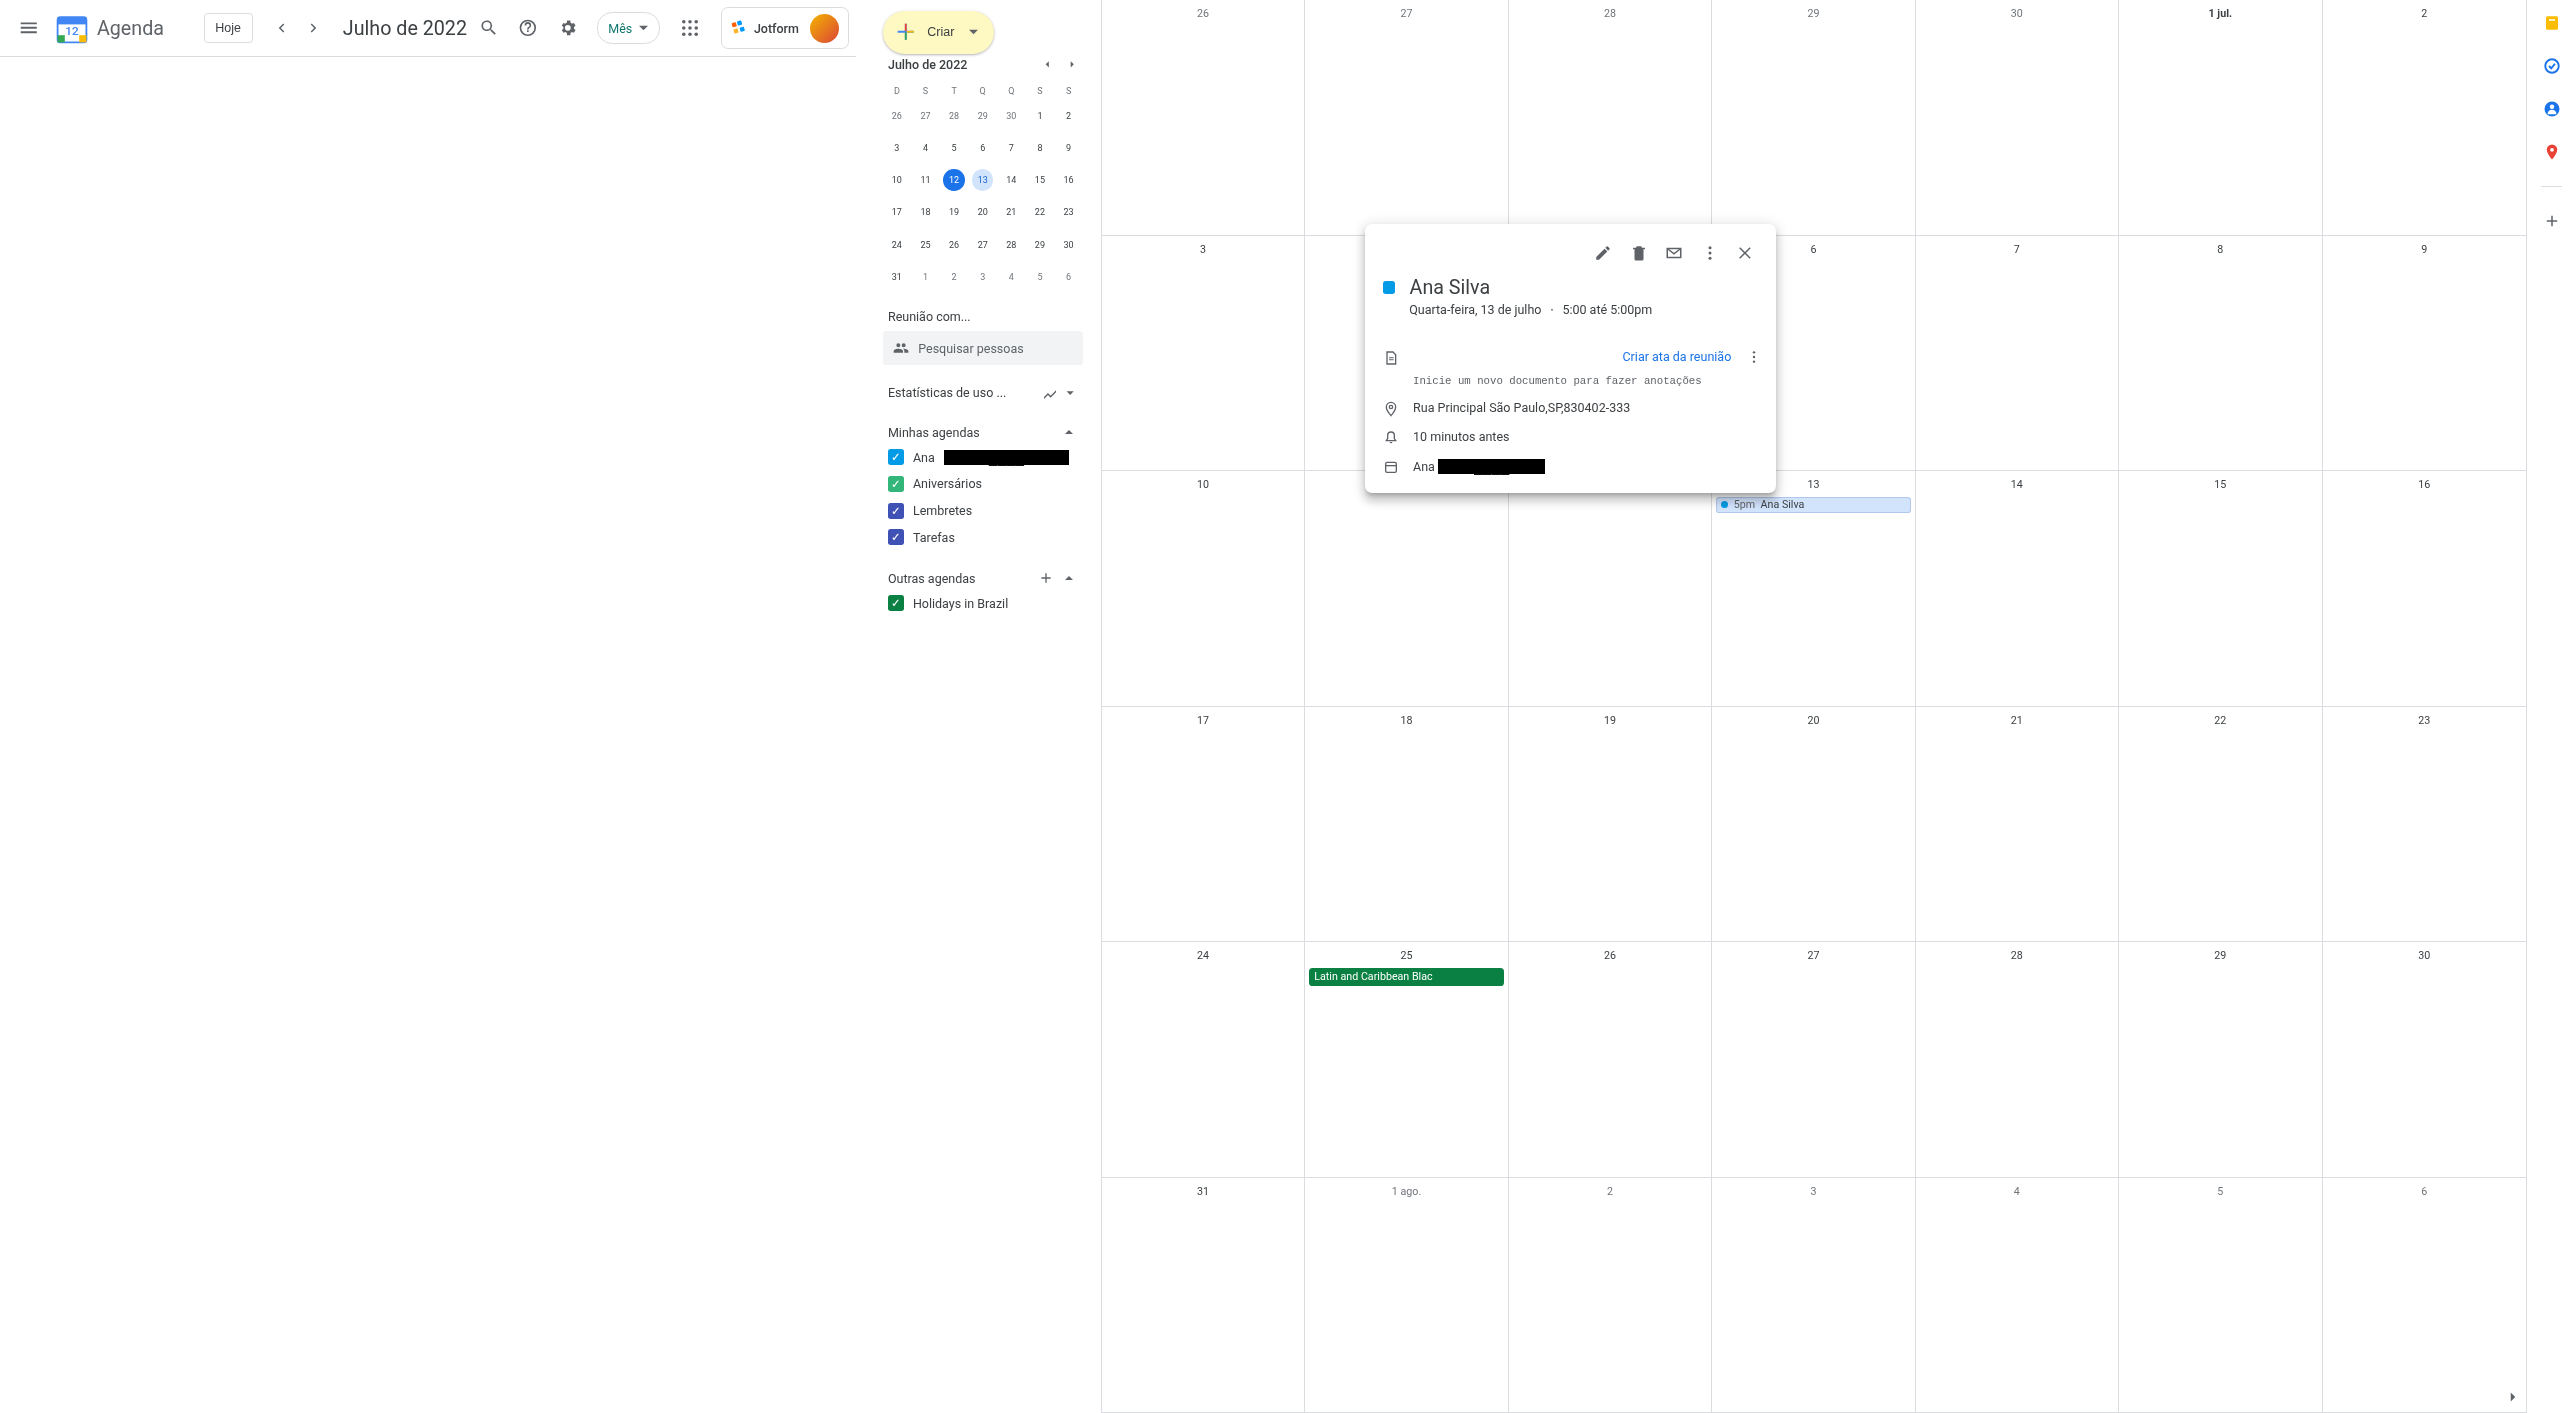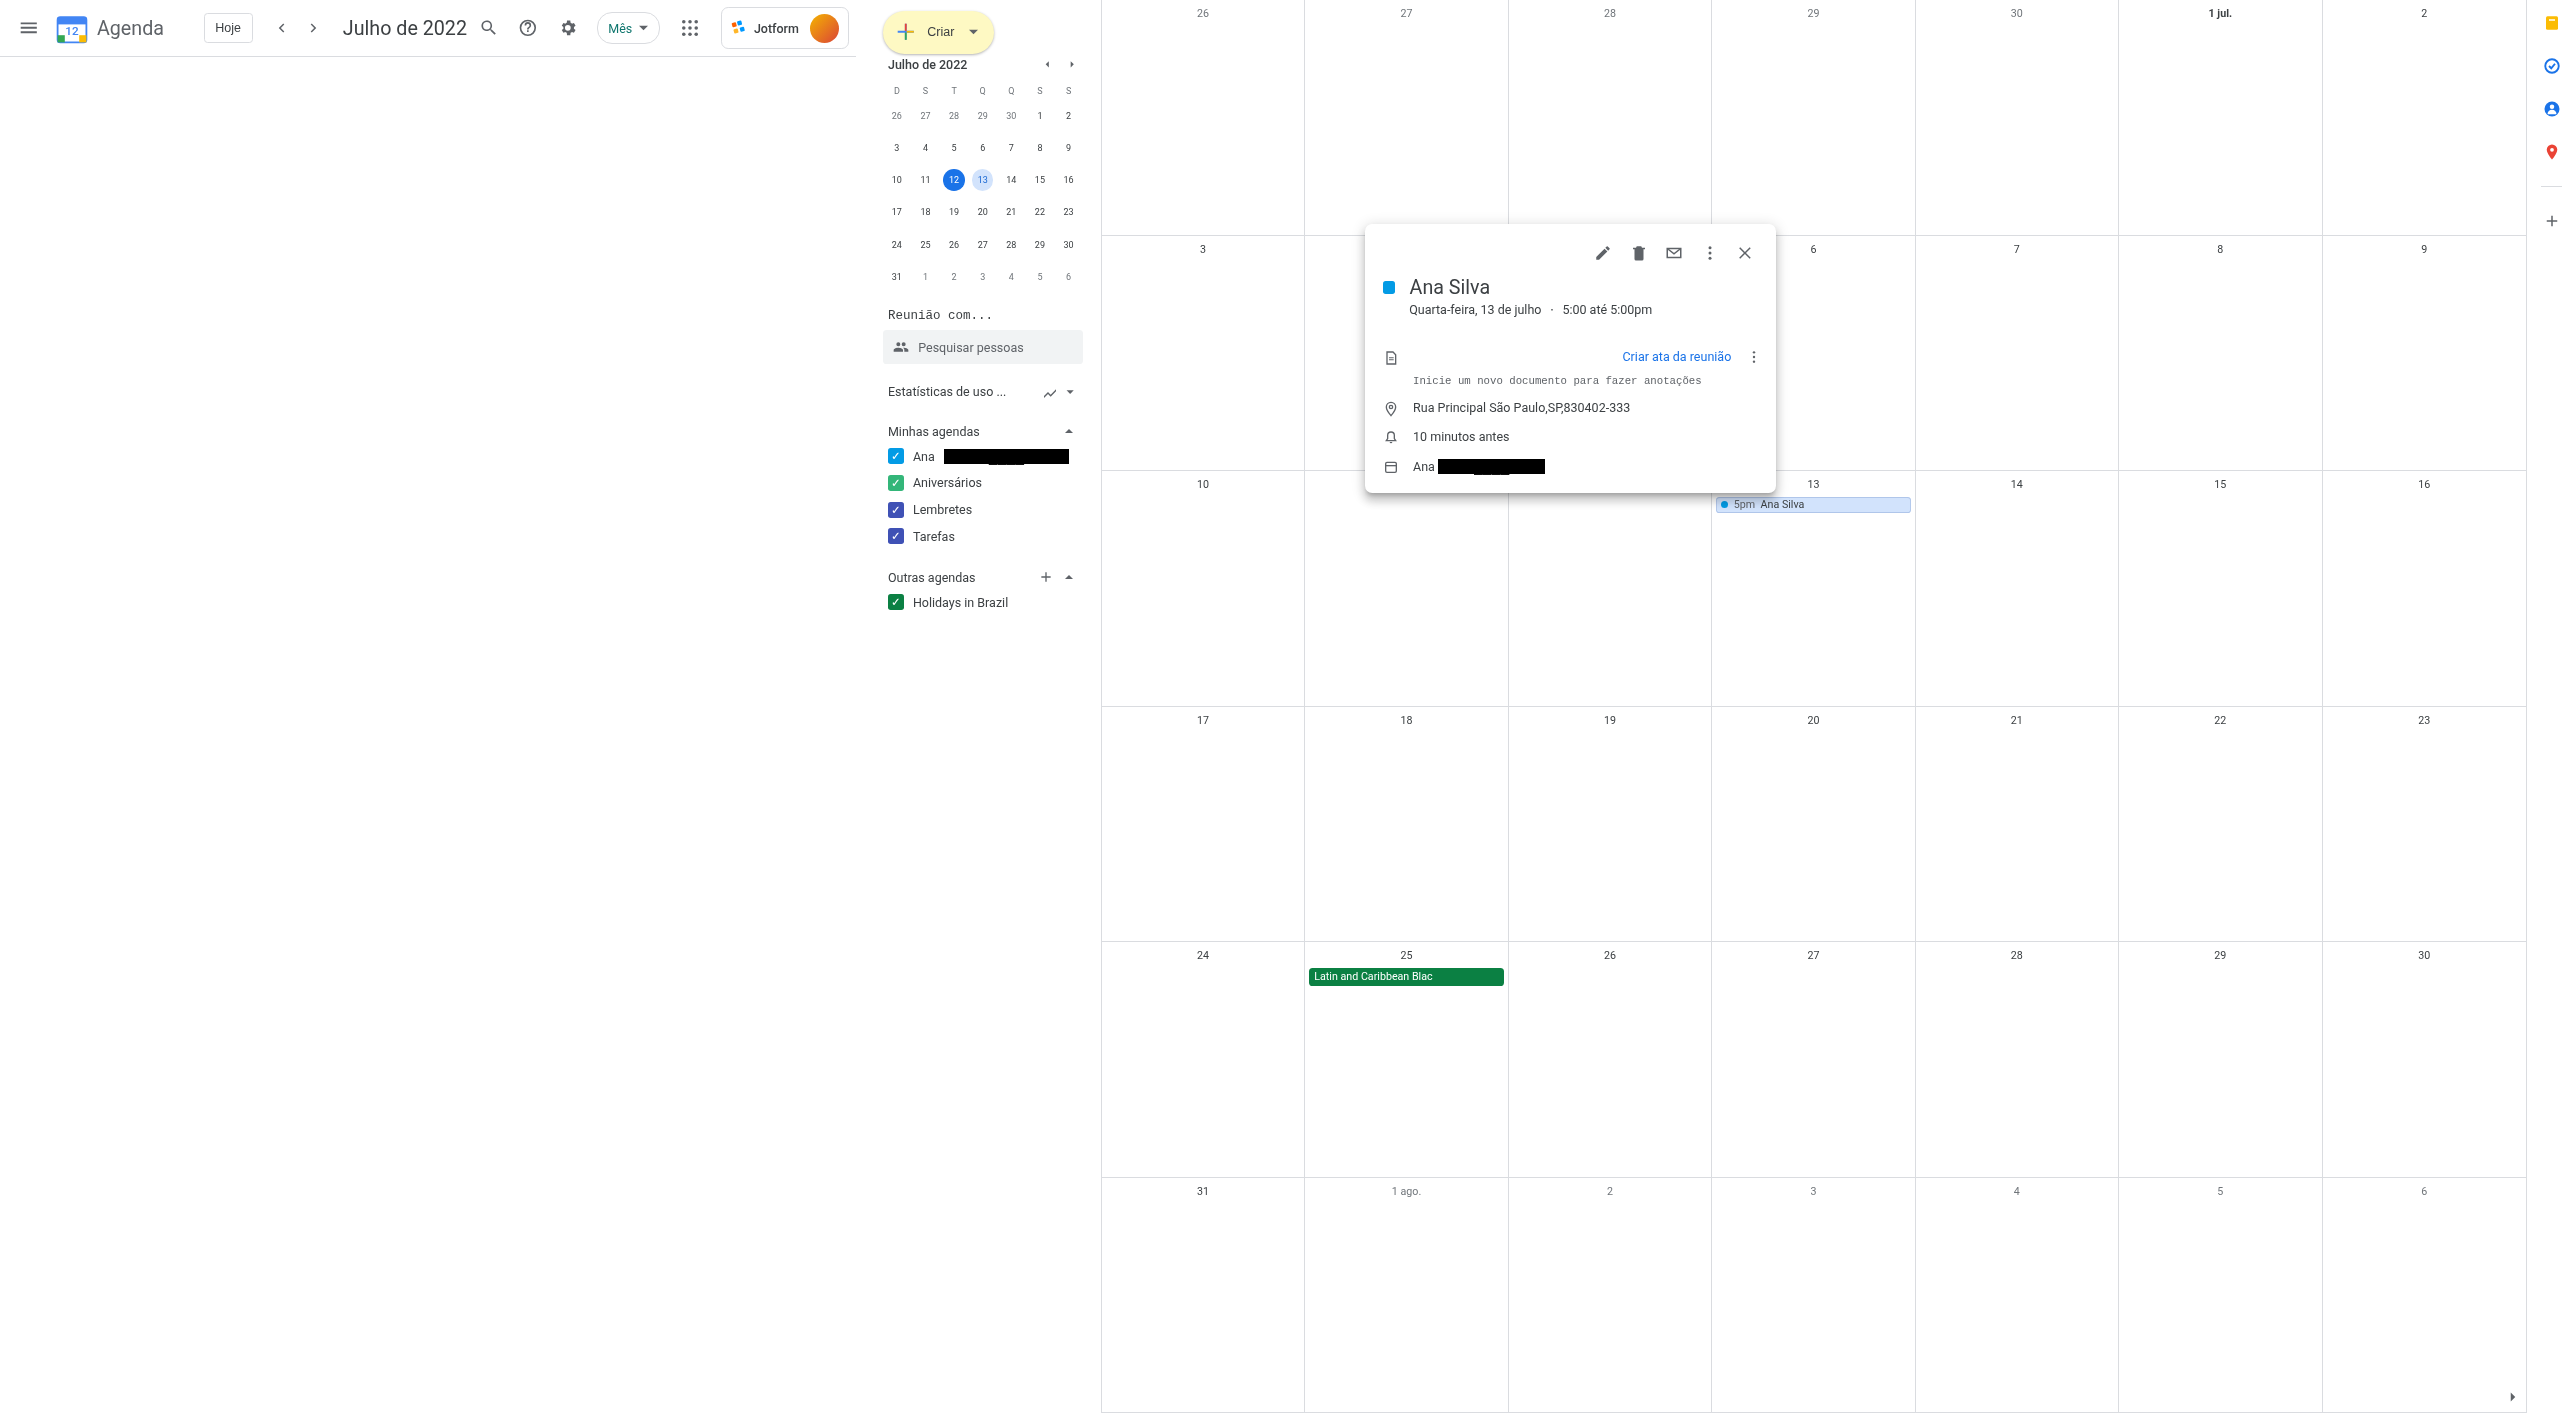--- a/index.html
+++ b/index.html
@@ -27,21 +27,21 @@
 .mini-title { font-size: 12.5px; color: #3c4043; font-weight: 500; padding-left: 5.4px; }
 .mini-nav { display: flex; gap: 3.6px; }
 .mini-arrow { width: 21.5px; height: 21.5px; border-radius: 50%; display: flex; align-items: center; justify-content: center; cursor: pointer; color: #5f6368; font-size: 14.3px; }
 .mini-grid { display: grid; grid-template-columns: repeat(7, 1fr); gap: 0; }
 .mini-dow { text-align: center; font-size: 9px; color: #70757a; padding: 3.6px 0; }
 .mini-day { text-align: center; font-size: 9px; color: #3c4043; padding: 5.4px 0; cursor: pointer; position: relative; }
 .mini-day.other { color: #70757a; }
 .mini-day .num { display: inline-flex; width: 21.5px; height: 21.5px; align-items: center; justify-content: center; border-radius: 50%; }
 .mini-day.today .num { background: #1a73e8; color: #fff; }
 .mini-day.selected .num { background: #d2e3fc; color: #1967d2; }
-.section-title { font-size: 12.5px; color: #3c4043; margin-top: 16px; margin-bottom: 7.2px; padding-left: 5.4px; font-family: Liberation Mono, monospace; }
+.section-title { font-size: 12.5px; color: #3c4043; margin-top: 16px; margin-bottom: 7.2px; padding-left: 5.4px; }
 .search-people { display: flex; align-items: center; gap: 9px; background: #f1f3f4; border-radius: 3.6px; padding: 9px 10.7px; color: #5f6368; font-size: 12.5px; cursor: text; }
 .stats-row { display: flex; align-items: center; justify-content: space-between; margin-top: 16px; padding: 3.6px 5.4px; cursor: pointer; }
 .cal-section-header { display: flex; align-items: center; justify-content: space-between; margin-top: 16px; padding: 3.6px 5.4px; cursor: pointer; font-size: 12.5px; }
 .cal-section-header .actions { display: flex; gap: 7.2px; color: #5f6368; }
 .cal-item { display: flex; align-items: center; gap: 9px; padding: 5.4px; font-size: 12.5px; }
 .checkbox { width: 16px; height: 16px; border-radius: 2.7px; display: flex; align-items: center; justify-content: center; color: #fff; font-size: 11.6px; flex-shrink: 0; }
 .redact { background: #000; color: #000; }
 .calendar-area { flex: 1; display: flex; position: relative; }
 .grid-wrapper { flex: 1; display: flex; flex-direction: column; border-left: 0.9px solid #dadce0; }
 .dow-row { display: grid; grid-template-columns: repeat(7, 1fr); border-bottom: 0; }

